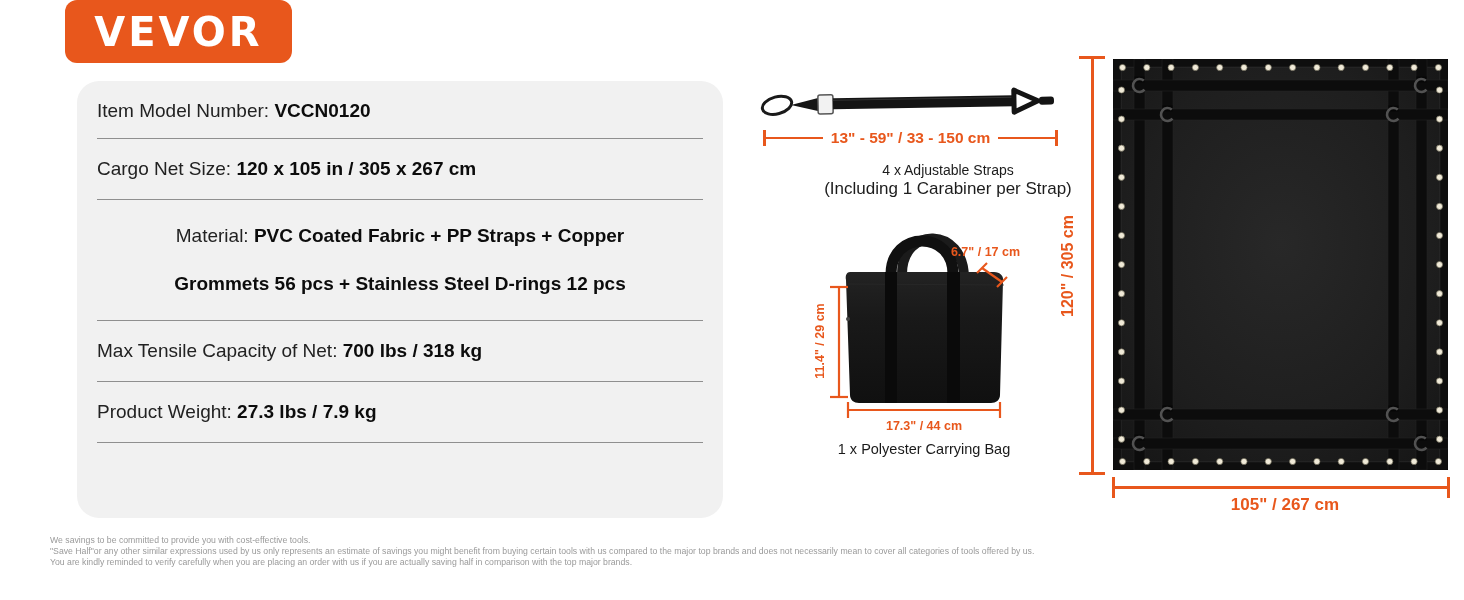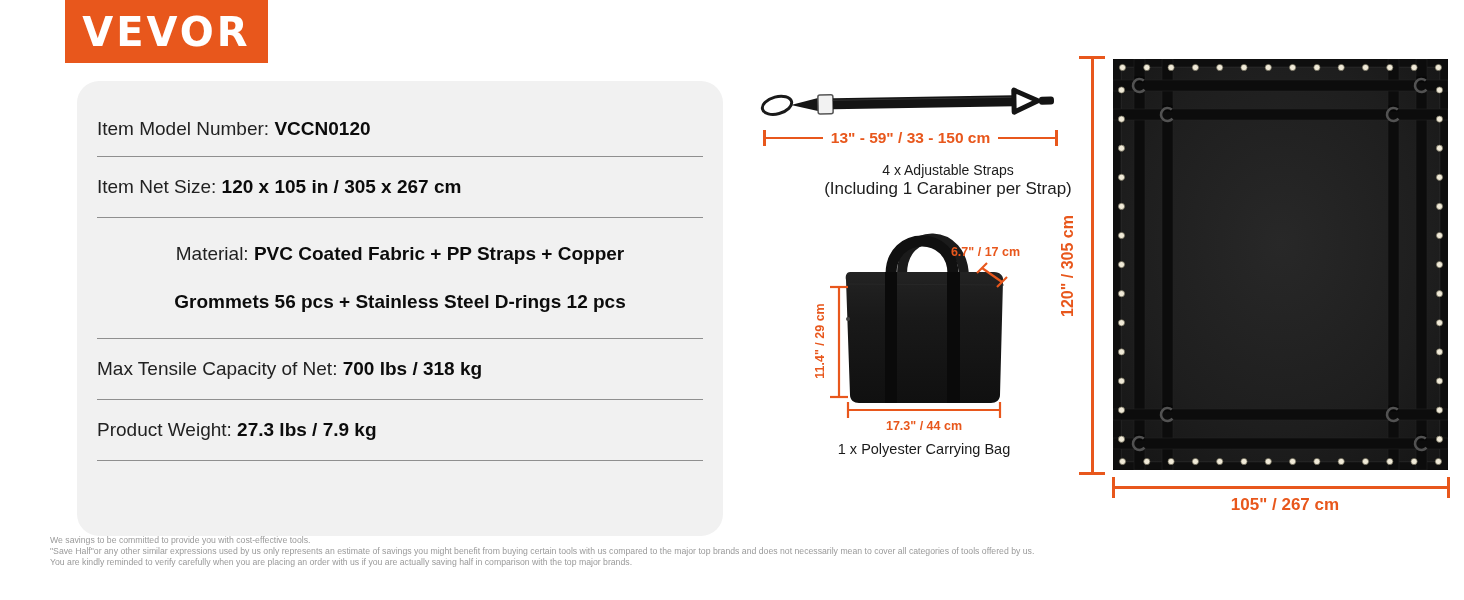--- a/index.html
+++ b/index.html
@@ -1,27 +1,27 @@
 <!DOCTYPE html>
 <html><head>
 <meta charset="utf-8">
 <style>
   html,body{margin:0;padding:0;background:#fff;}
   .canvas{position:relative;width:1464px;height:600px;background:#ffffff;overflow:hidden;
           font-family:"Liberation Sans",sans-serif;}
 
   
-  .logo{position:absolute;left:65px;top:0;width:203px;height:63px;background:#e8571c;
-        display:flex;align-items:center;justify-content:center;}
+  .logo{position:absolute;left:65px;top:0;width:227px;height:63px;background:#e8571c;
+        display:flex;align-items:center;justify-content:center;border-radius:12px;}
   .logo span{color:#fff;font-family:"DejaVu Sans",sans-serif;font-weight:bold;
              font-size:40px;letter-spacing:3px;}
 
   
   .spec-panel{position:absolute;left:77px;top:81px;width:606px;height:435px;
-              background:#f1f1f1;border-radius:22px;padding:20px 20px 0;box-sizing:content-box;}
+              background:#f1f1f1;border-radius:22px;padding:2px 20px 0;box-sizing:content-box;}
   .spec-row{display:flex;align-items:center;border-bottom:1px solid #8f8f8f;
             font-size:19px;color:#111;white-space:nowrap;}
   .h55{height:55px}.h60{height:60px}
   .spec-row .lbl{color:#222;white-space:pre;}
   .spec-row .val{font-weight:bold;color:#0c0c0c;}
   .spec-row.two-line{height:120px;flex-direction:column;align-items:center;
                      justify-content:space-evenly;}
   .two-line .line{display:flex;}
 
   
@@ -72,21 +72,21 @@
   <div class="logo">
     <span>VEVOR</span>
   </div>
 
   <div class="spec-panel">
     <div class="spec-row h55">
       <span class="lbl">Item Model Number: </span>
         <span class="val">VCCN0120</span>
     </div>
     <div class="spec-row h60">
-      <span class="lbl">Item Net Size: </span>
+      <span class="lbl">Cargo Net Size: </span>
         <span class="val">120 x 105 in / 305 x 267 cm</span>
     </div>
     <div class="spec-row two-line">
       <div class="line">
         <span class="lbl">Material: </span>
           <span class="val">PVC Coated Fabric + PP Straps + Copper</span>
       </div>
       <div class="line">
         <span class="val">Grommets 56 pcs + Stainless Steel D-rings 12 pcs</span>
       </div>

